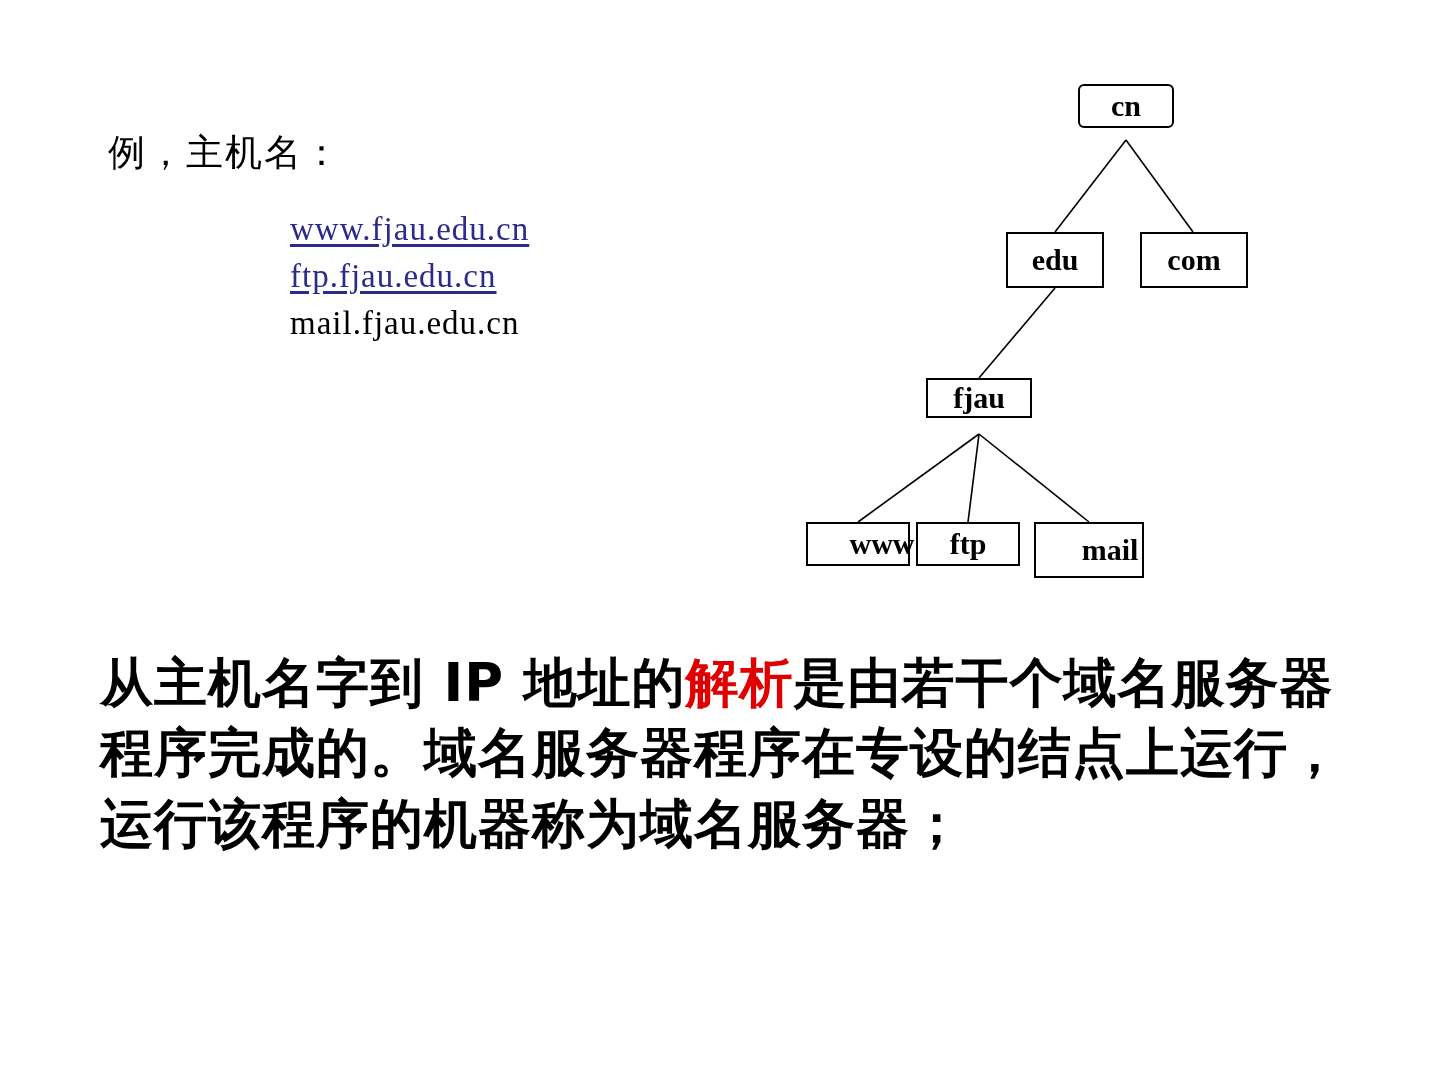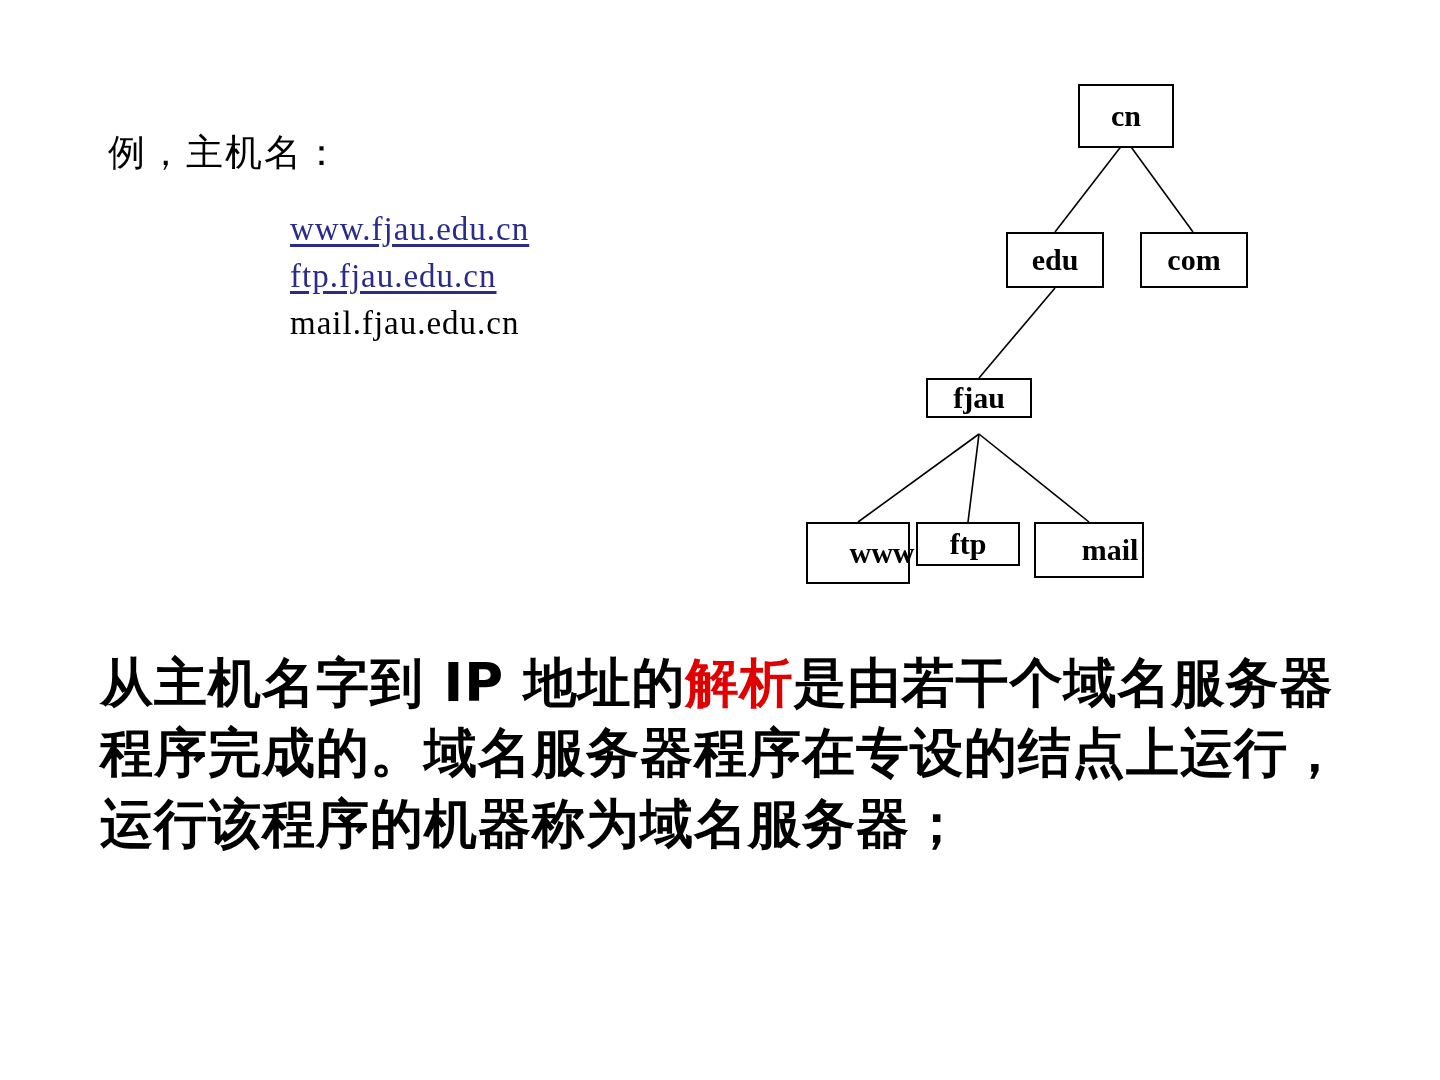--- a/index.html
+++ b/index.html
@@ -122,22 +122,22 @@
 
     <line x1="295" y1="228" x2="219" y2="318" stroke="#000" stroke-width="1.6"></line>
 
     <line x1="219" y1="374" x2="98" y2="462" stroke="#000" stroke-width="1.6"></line>
 
     <line x1="219" y1="374" x2="208" y2="462" stroke="#000" stroke-width="1.6"></line>
 
     <line x1="219" y1="374" x2="329" y2="462" stroke="#000" stroke-width="1.6"></line>
   </svg>
 
-  <div class="node" style="left:318px; top:24px;  width:96px;  height:64px;">cn</div>
+  <div class="node" style="left:318px; top:24px;  width:96px;  height:44px;border-radius:6px;">cn</div>
   <div class="node" style="left:246px; top:172px; width:98px;  height:56px;">edu</div>
   <div class="node" style="left:380px; top:172px; width:108px; height:56px;text-align:center;">com</div>
   <div class="node" style="left:166px; top:318px; width:106px; height:40px;">fjau</div>
-  <div class="node" style="left:46px;  top:462px; width:104px; height:62px;padding-left:48px;">www</div>
+  <div class="node" style="left:46px;  top:462px; width:104px; height:44px;padding-left:48px;">www</div>
   <div class="node" style="left:156px; top:462px; width:104px; height:44px;">ftp</div>
   <div class="node" style="left:274px; top:462px; width:110px; height:56px;padding-left:42px;">mail</div>
 </div>
 
 <div id="paragraph"><span>从主机名字到 IP 地址的</span><span class="hl">解析</span><span>是由若干个域名服务器程序完成的。域名服务器程序在专设的结点上运行，运行该程序的机器称为域名服务器；</span></div>
 
 </body></html>

